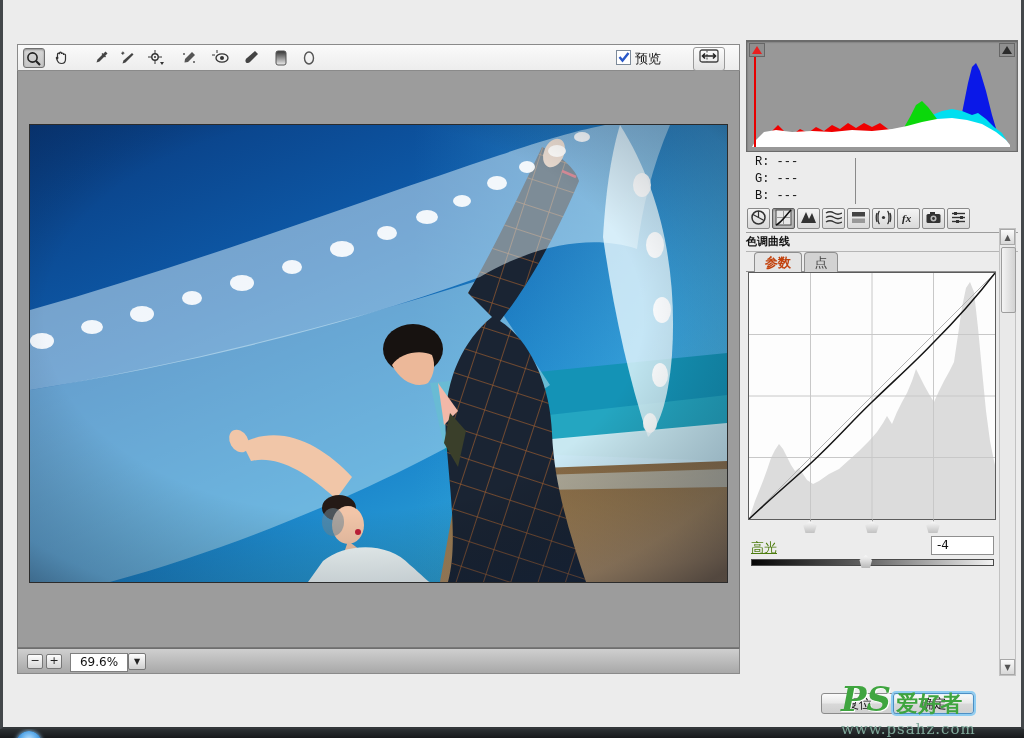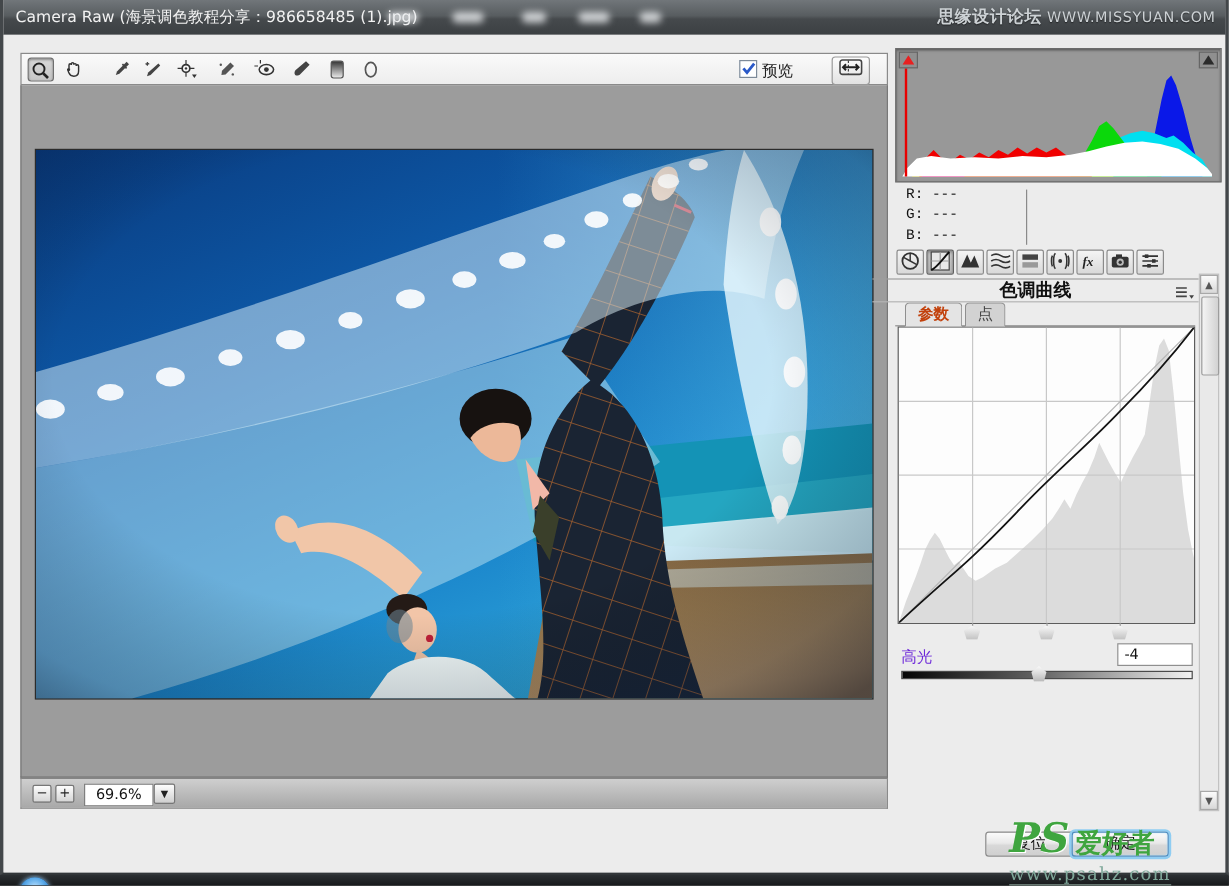--- a/index.html
+++ b/index.html
@@ -64,41 +64,41 @@
   .clipbtn svg{display:block;margin:2px auto 0;}
   .rgbrow{position:absolute;left:752px;width:140px;height:17px;font-family:"Liberation Mono","DejaVu Sans Mono",monospace;
           font-size:12px;color:#111;}
   .rgb-div{position:absolute;left:852px;top:129px;width:1px;height:46px;background:#8a8a8a;}
 
   .ptabs{position:absolute;left:744px;top:179px;height:22px;}
   .ptab{position:absolute;top:0;width:23px;height:21px;box-sizing:border-box;border:1px solid #8a8a8a;
         background:linear-gradient(#f4f4f4,#d9d9d9);text-align:center;border-radius:2px;}
   .ptab.sel{background:linear-gradient(#cisscfcf,#bdbdbd);background:linear-gradient(#cfcfcf,#bdbdbd);
         box-shadow:inset 0 1px 3px rgba(0,0,0,.4);border-color:#5f5f5f;}
-  .panel-hd{position:absolute;left:724px;top:203px;width:272px;height:18px;
+  .panel-hd{position:absolute;left:743px;top:203px;width:272px;height:18px;
             border-top:1px solid #9d9d9d;border-bottom:1px solid #b5b5b5;
-            font-size:15px;color:#111;text-align:center;line-height:18px;font-weight:bold;}
+            font-size:11px;color:#111;text-align:left;line-height:18px;font-weight:bold;}
   .panel-menu{position:absolute;right:4px;top:3px;width:16px;height:12px;}
 
   .ctab{position:absolute;top:223px;height:20px;box-sizing:border-box;border:1px solid #8f8f8f;border-bottom:none;
         border-radius:4px 4px 0 0;font-size:13px;text-align:center;line-height:19px;color:#c2410c;}
   .ctab.on{background:#e4e4e4;font-weight:bold;z-index:2;}
   .ctab.off{background:#d2d2d2;color:#444;z-index:1;}
   .tabline{position:absolute;left:743px;top:242px;width:250px;height:1px;background:#8f8f8f;}
 
   .curvebox{position:absolute;left:745px;top:243px;width:246px;height:246px;background:#fdfdfd;
             border:1px solid #5c5c5c;box-sizing:content-box;}
   .handle{position:absolute;width:16px;height:12px;
           background:linear-gradient(#fafafa,#c2c2c2);
           clip-path:polygon(50% 0,92% 38%,78% 100%,22% 100%,8% 38%);
           filter:drop-shadow(0 0 1px #555);}
   .htick{position:absolute;width:1px;background:#9a9a9a;}
 
   .srow{position:absolute;left:747px;width:246px;height:32px;}
-  .slab{position:absolute;left:1px;top:1px;font-size:13px;color:#6d28d9;}
+  .slab{position:absolute;left:1px;top:1px;font-size:13px;color:#4d7c0f;text-decoration:underline;}
   .sval{position:absolute;right:2px;top:-2px;width:56px;height:17px;background:#fff;
         border:1px solid #8f8f8f;font-size:12px;line-height:17px;padding-left:5px;color:#111;}
   .strack{position:absolute;left:1px;right:2px;top:21px;height:5px;border:1px solid #4a4a4a;
           background:linear-gradient(to right,#050505,#6a6a6a 50%,#f2f2f2);}
   .sthumb{position:absolute;top:-5px;width:15px;height:13px;margin-left:-7px;
           background:linear-gradient(#fafafa,#b8b8b8);
           clip-path:polygon(50% 0,92% 38%,78% 100%,22% 100%,8% 38%);
           filter:drop-shadow(0 0 1px #444);}
 
   .vsb{position:absolute;left:996px;top:199px;width:17px;height:448px;background:#e9e9e9;
@@ -118,32 +118,20 @@
   .psmark .big{font-size:34px;font-weight:bold;font-style:italic;line-height:30px;
                text-shadow:1px 1px 0 #fff;}
   .psmark .cn{font-size:22px;font-weight:bold;}
   .psmark .url{font-size:15px;color:#7fa89a;border-bottom:1px solid #9ab5aa;letter-spacing:1px;}
 </style>
 </head>
 <body>
 
 <div class="window">
 
-  <div class="titlebar">
-    <span class="ttl">Camera Raw (海景调色教程分享：986658485 (1).jpg)</span>
-    <span class="blur-item" style="left:320px;width:26px"></span>
-    <span class="blur-item" style="left:374px;width:26px"></span>
-    <span class="blur-item" style="left:432px;width:20px"></span>
-    <span class="blur-item" style="left:479px;width:26px"></span>
-    <span class="blur-item" style="left:530px;width:18px"></span>
-    <span class="site-mark">
-      <b>思缘设计论坛</b>
-      <span>WWW.MISSYUAN.COM</span>
-    </span>
-  </div>
 
   <div class="dialog">
 
     <div class="toolbar">
       <div class="tool sel" style="left:5px">
         <svg width="18" height="18" viewBox="0 0 18 18">
             <circle cx="7.5" cy="7.5" r="4.6" fill="none" stroke="#222" stroke-width="1.6"></circle>
             <line x1="11" y1="11" x2="15" y2="15" stroke="#222" stroke-width="2.2"></line>
           </svg>
       </div>

